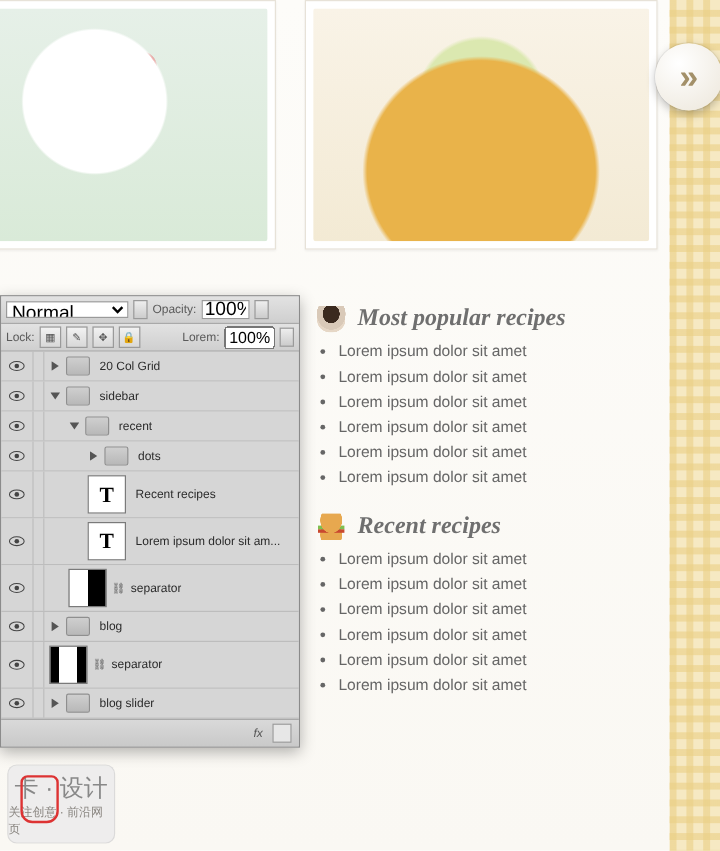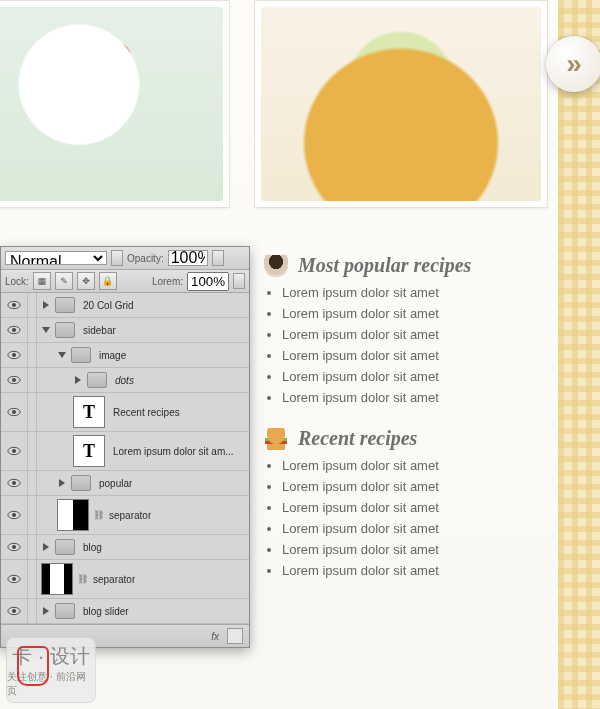--- a/index.html
+++ b/index.html
@@ -160,32 +160,32 @@
             </svg>
           </div>
           <div class="sel"></div>
           <div class="tree" style="padding-left: 20px;">
             <span class="tw">
               <svg viewBox="0 0 8 8">
                 <path d="M0 1 L8 1 L4 7 Z" fill="#555"></path>
               </svg>
             </span>
             <span class="fold"></span>
-            <span class="rlabel">image</span>
-          </div>
-        </div>
-        <div class="row">
-          <div class="eye">
-            <svg viewBox="0 0 16 10">
-              <ellipse cx="8" cy="5" rx="7" ry="4.2" fill="none" stroke="#444" stroke-width="1"></ellipse>
-              <circle cx="8" cy="5" r="2.2" fill="#444"></circle>
-            </svg>
-          </div>
-          <div class="sel"></div>
-          <div class="tree" style="padding-left: 36px; font-style: italic;">
+            <span class="rlabel">recent</span>
+          </div>
+        </div>
+        <div class="row">
+          <div class="eye">
+            <svg viewBox="0 0 16 10">
+              <ellipse cx="8" cy="5" rx="7" ry="4.2" fill="none" stroke="#444" stroke-width="1"></ellipse>
+              <circle cx="8" cy="5" r="2.2" fill="#444"></circle>
+            </svg>
+          </div>
+          <div class="sel"></div>
+          <div class="tree" style="padding-left: 36px;">
             <span class="tw">
               <svg viewBox="0 0 8 8">
                 <path d="M1 0 L7 4 L1 8 Z" fill="#555"></path>
               </svg>
             </span>
             <span class="fold"></span>
             <span class="rlabel">dots</span>
           </div>
         </div>
         <div class="row tall">
@@ -205,38 +205,20 @@
           <div class="eye">
             <svg viewBox="0 0 16 10">
               <ellipse cx="8" cy="5" rx="7" ry="4.2" fill="none" stroke="#444" stroke-width="1"></ellipse>
               <circle cx="8" cy="5" r="2.2" fill="#444"></circle>
             </svg>
           </div>
           <div class="sel"></div>
           <div class="tree" style="padding-left: 36px;">
             <span class="thumb t">T</span>
             <span class="rlabel">Lorem ipsum dolor sit am...</span>
-          </div>
-        </div>
-        <div class="row">
-          <div class="eye">
-            <svg viewBox="0 0 16 10">
-              <ellipse cx="8" cy="5" rx="7" ry="4.2" fill="none" stroke="#444" stroke-width="1"></ellipse>
-              <circle cx="8" cy="5" r="2.2" fill="#444"></circle>
-            </svg>
-          </div>
-          <div class="sel"></div>
-          <div class="tree" style="padding-left: 20px;">
-            <span class="tw">
-              <svg viewBox="0 0 8 8">
-                <path d="M1 0 L7 4 L1 8 Z" fill="#555"></path>
-              </svg>
-            </span>
-            <span class="fold"></span>
-            <span class="rlabel">popular</span>
           </div>
         </div>
         <div class="row tall">
           <div class="eye">
             <svg viewBox="0 0 16 10">
               <ellipse cx="8" cy="5" rx="7" ry="4.2" fill="none" stroke="#444" stroke-width="1"></ellipse>
               <circle cx="8" cy="5" r="2.2" fill="#444"></circle>
             </svg>
           </div>
           <div class="sel"></div>

